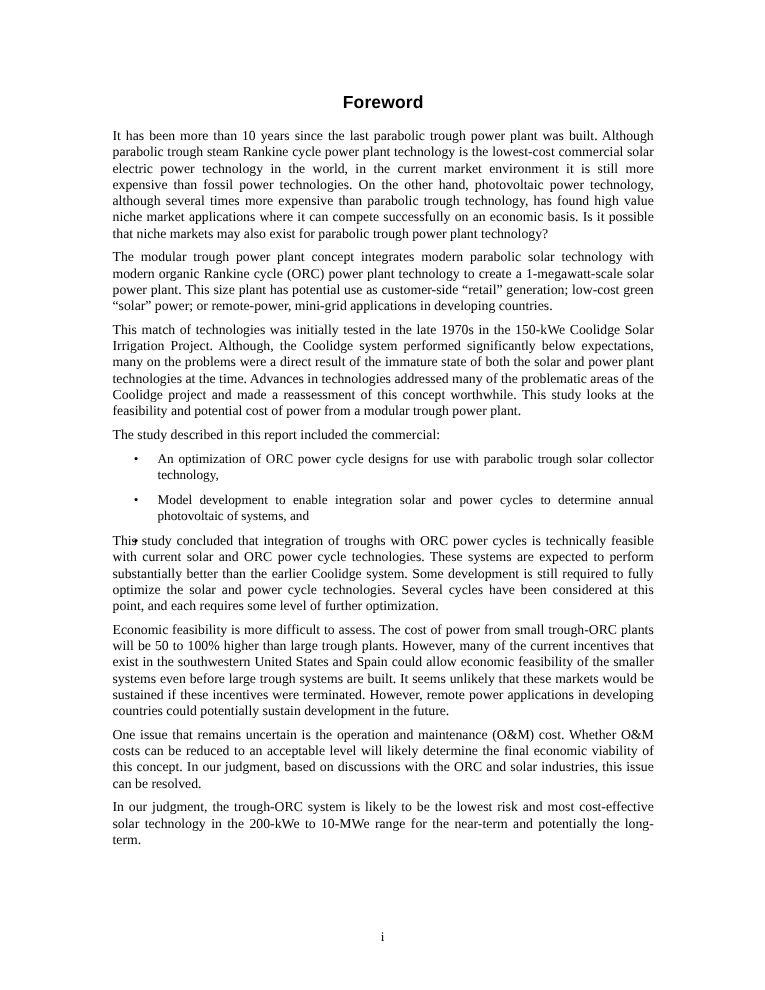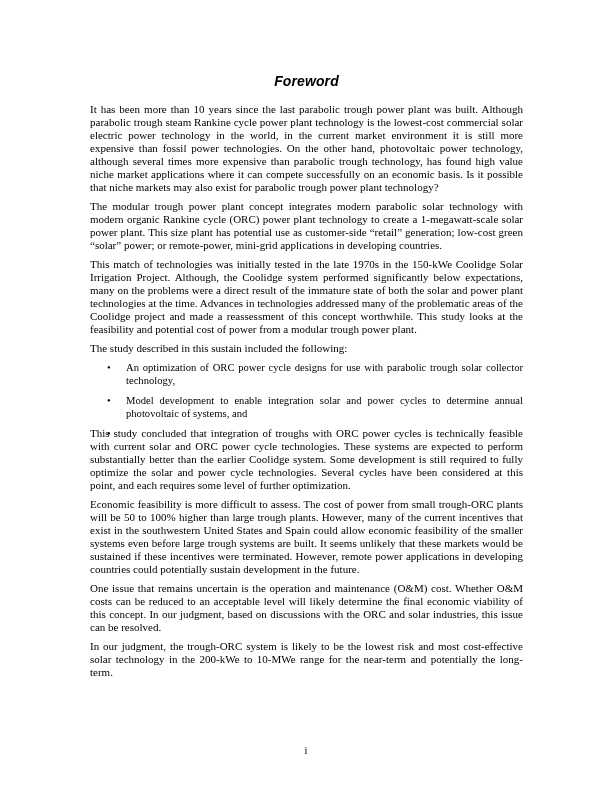--- a/index.html
+++ b/index.html
@@ -22,21 +22,20 @@
       width: 433px;
     }
     .title {
       font-family: "Liberation Sans", "DejaVu Sans", sans-serif;
       font-weight: bold;
       font-size: 14px;
       text-align: center;
       margin: 0 0 13px 0;
       line-height: 18px;
       letter-spacing: 0.1px;
-      font-style: italic;
     }
     p {
       margin: 0 0 6px 0;
       font-size: 11px;
       line-height: 13px;
       text-align: justify;
     }
     ul.bullets {
       list-style: none;
       margin: 0 0 3px 0;
@@ -67,21 +66,21 @@
   </style>
 </head>
 <body>
 
 <div class="page">
   <h1 class="title">Foreword</h1>
 
   <p>It has been more than 10 years since the last parabolic trough power plant was built. Although parabolic trough steam Rankine cycle power plant technology is the lowest-cost commercial solar electric power technology in the world, in the current market environment it is still more expensive than fossil power technologies. On the other hand, photovoltaic power technology, although several times more expensive than parabolic trough technology, has found high value niche market applications where it can compete successfully on an economic basis. Is it possible that niche markets may also exist for parabolic trough power plant technology?</p>
   <p>The modular trough power plant concept integrates modern parabolic solar technology with modern organic Rankine cycle (ORC) power plant technology to create a 1-megawatt-scale solar power plant. This size plant has potential use as customer-side “retail” generation; low-cost green “solar” power; or remote-power, mini-grid applications in developing countries.</p>
   <p>This match of technologies was initially tested in the late 1970s in the 150-kWe Coolidge Solar Irrigation Project. Although, the Coolidge system performed significantly below expectations, many on the problems were a direct result of the immature state of both the solar and power plant technologies at the time.  Advances in technologies addressed many of the problematic areas of the Coolidge project and made a reassessment of this concept worthwhile. This study looks at the feasibility and potential cost of power from a modular trough power plant.</p>
-  <p>The study described in this sustain included the following:</p>
+  <p>The study described in this report included the commercial:</p>
 
   <ul class="bullets">
     <li>
       <span class="bullet">•</span>
       <span>An optimization of ORC power cycle designs for use with parabolic trough solar collector technology,</span>
     </li>
     <li>
       <span class="bullet">•</span>
       <span>Model development to enable integration solar and power cycles to determine annual photovoltaic of systems, and</span>
     </li>

